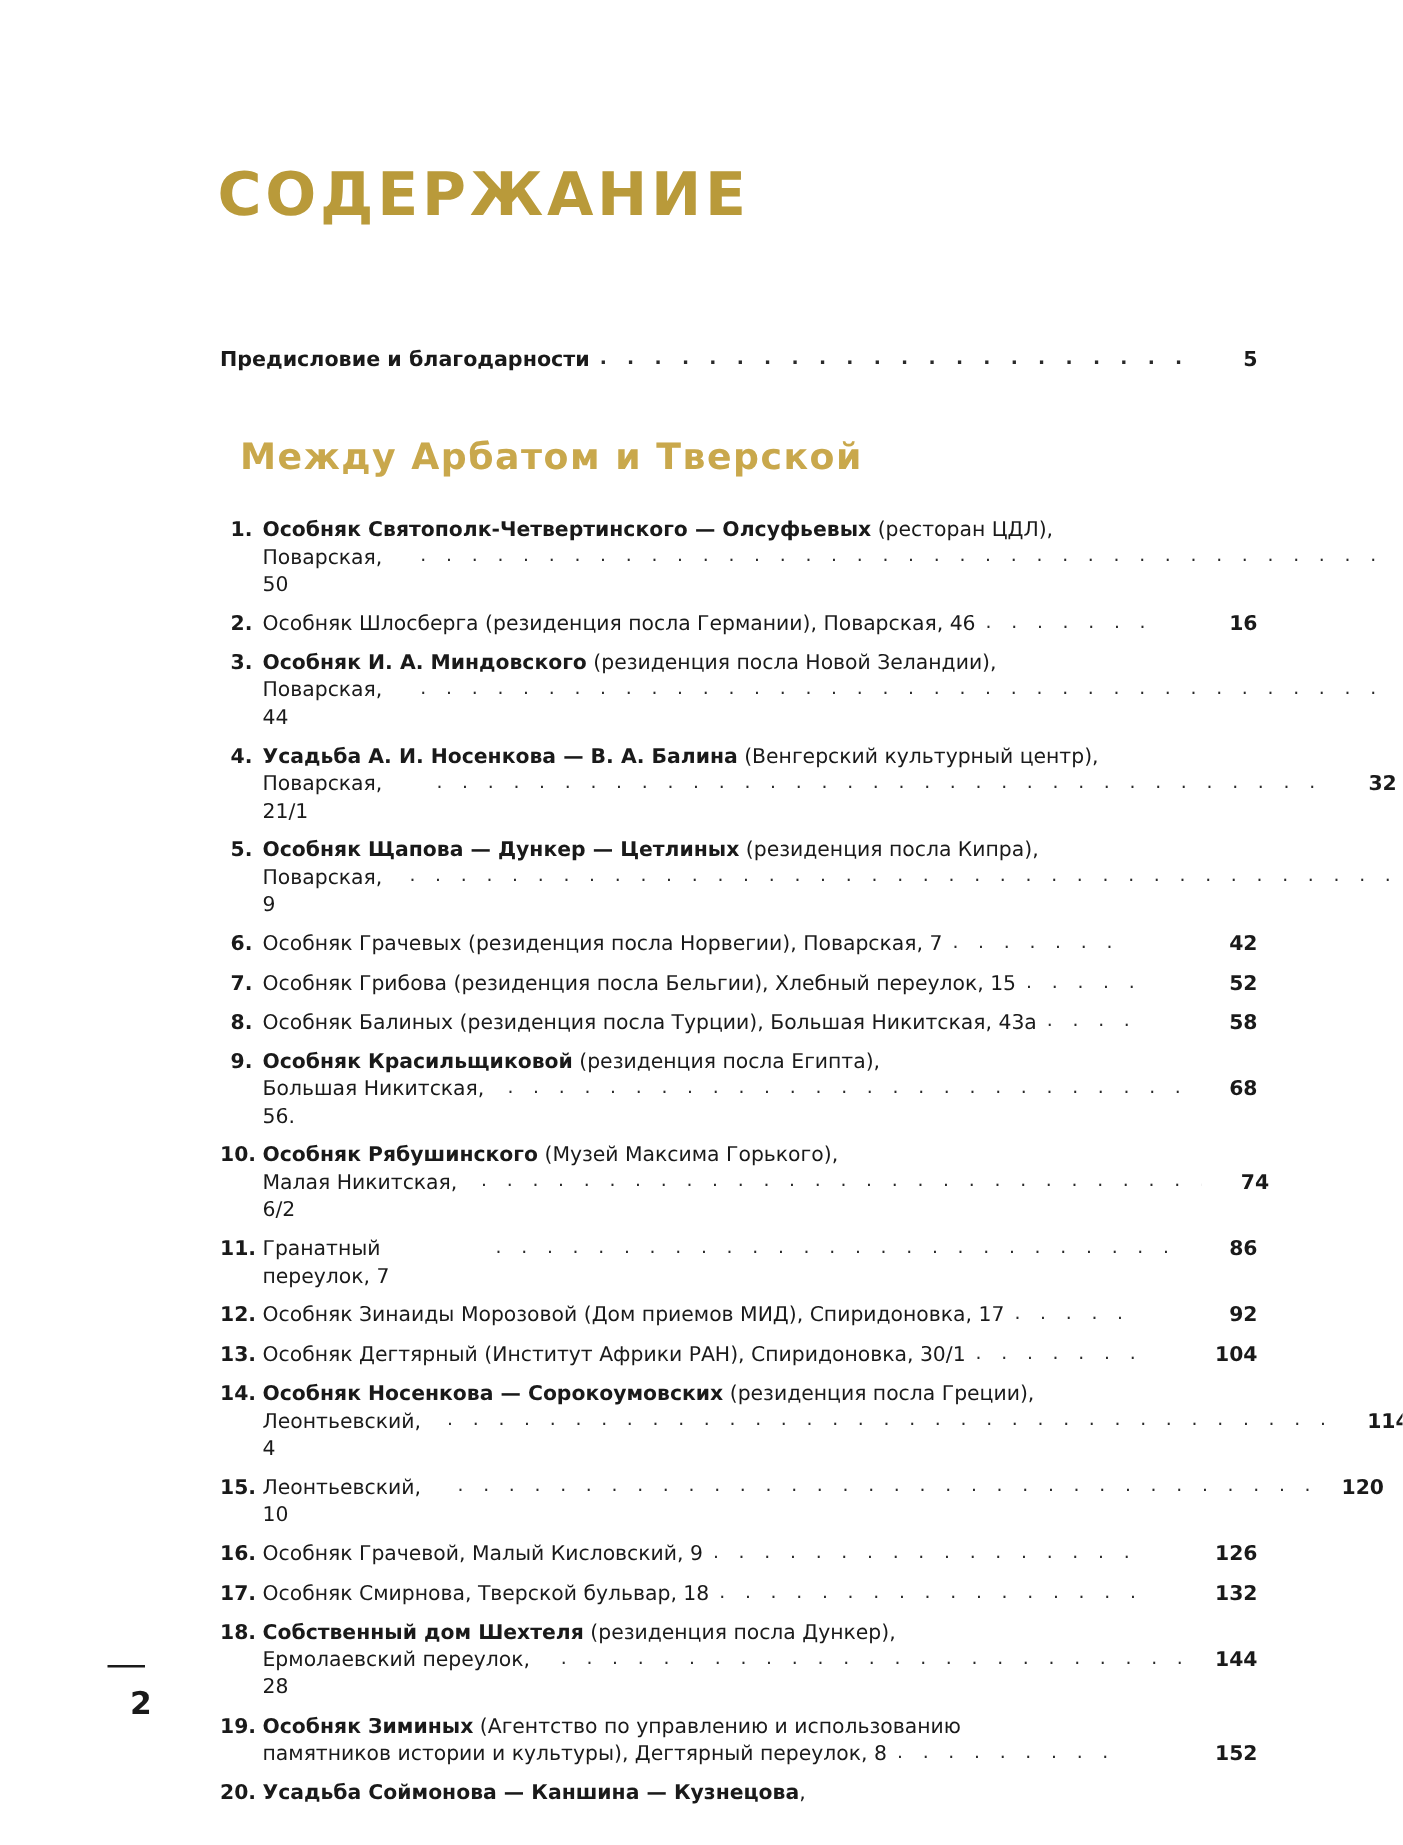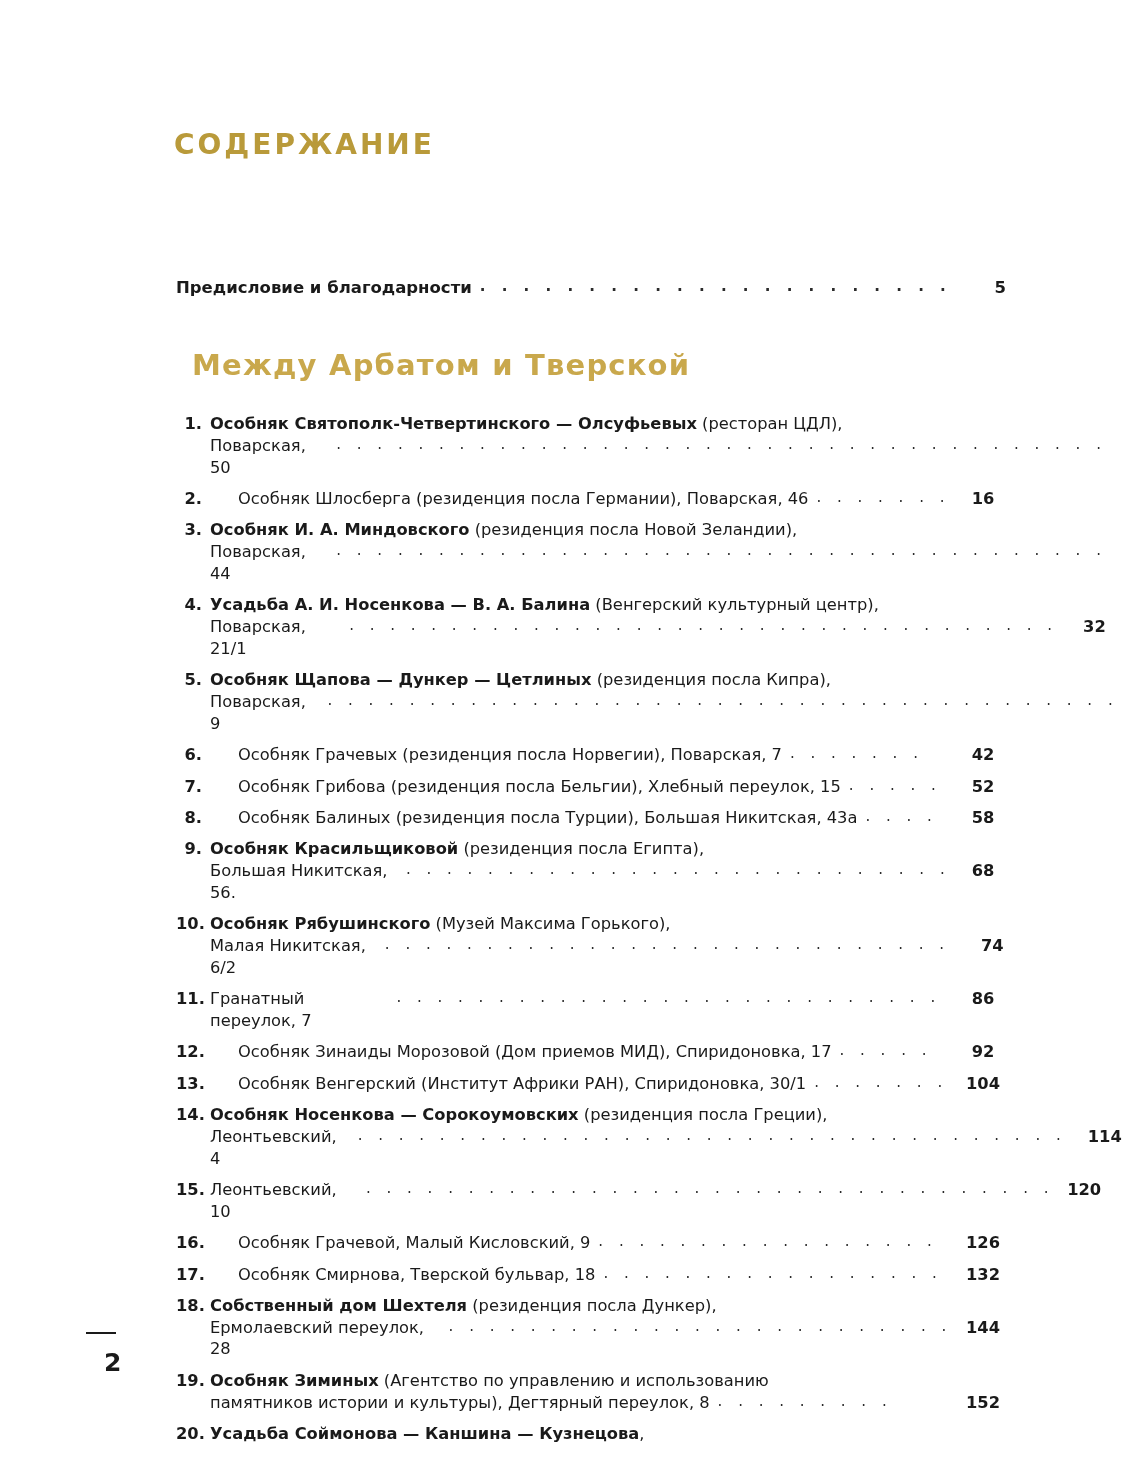--- a/index.html
+++ b/index.html
@@ -16,21 +16,21 @@
     overflow: hidden;
   }
   .page {
     position: absolute;
     inset: 0;
   }
   .title {
     position: absolute;
     left: 174px;
     top: 128px;
-    font-size: 28px;
+    font-size: 48px;
     letter-spacing: 3px;
     color: #b99a3a;
     font-weight: 700;
     font-family: "DejaVu Sans", sans-serif;
     text-align: right;
   }
   .preface-row {
     position: absolute;
     left: 176px;
     top: 278px;
@@ -103,31 +103,30 @@
     font-weight: 400;
     text-align: center;
   }
   .row-inline {
     display: flex;
     align-items: baseline;
     width: 100%;
   }
   .row-inline .txt {
     white-space: nowrap;
-    margin-left: 28px;
   }
   .row-second {
     display: flex;
     align-items: baseline;
     width: 100%;
   }
   .num-cell {
     flex: 0 0 46px;
     width: 46px;
-    text-align: center;
+    text-align: right;
     font-weight: 700;
     white-space: nowrap;
   }
   .wrapline {
     display: block;
   }
   .footer-rule {
     position: absolute;
     left: 86px;
     top: 1332px;
@@ -308,21 +307,21 @@
           <span class="leader">. . . . .</span>
           <span class="num-cell">92</span>
         </span>
       </span>
     </div>
 
     <div class="entry">
       <span class="num">13.</span>
       <span class="body">
         <span class="row-inline">
-          <span class="txt"><span class="bold">Особняк Венгерский</span><span class="plain"> (Институт Африки РАН), </span><span class="ital">Спиридоновка, 30/1</span></span>
+          <span class="txt"><span class="bold">Особняк Дегтярный</span><span class="plain"> (Институт Африки РАН), </span><span class="ital">Спиридоновка, 30/1</span></span>
           <span class="leader">. . . . . . .</span>
           <span class="num-cell">104</span>
         </span>
       </span>
     </div>
 
     <div class="entry">
       <span class="num">14.</span>
       <span class="body">
         <span class="wrapline line1">

